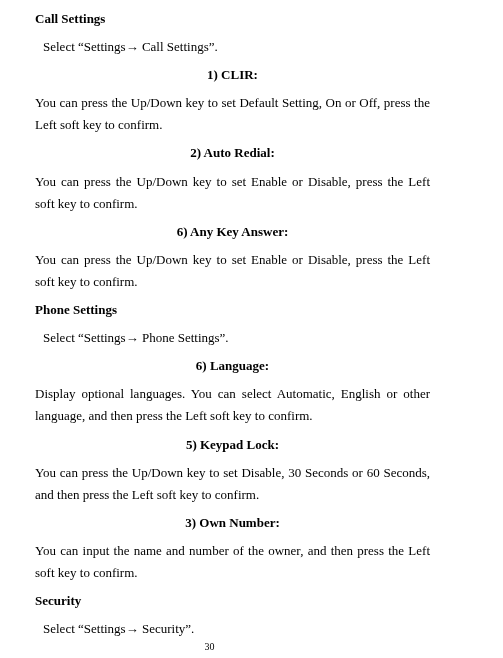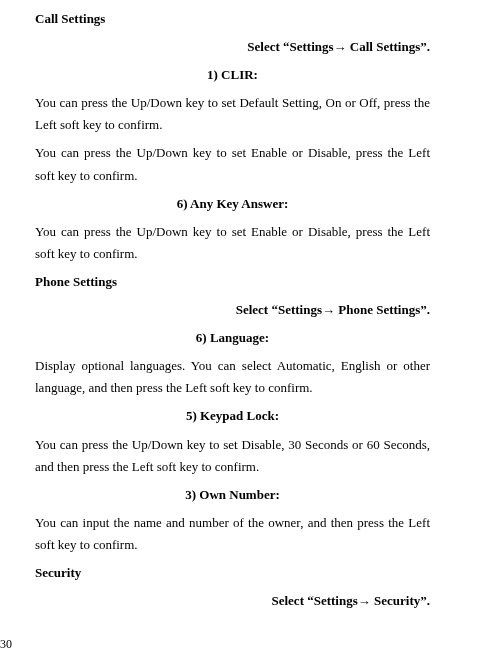--- a/index.html
+++ b/index.html
@@ -19,59 +19,60 @@
     text-align: justify;
   }
   .h1 {
     font-weight: bold;
     margin: 0 0 6px 0;
     text-align: left;
   }
   .nav {
     margin-left: 8px;
     margin-bottom: 6px;
-    text-align: right;
-    font-weight: bold;
+    text-align: left;
   }
   .sub {
     font-weight: bold;
     margin-bottom: 6px;
     text-align: center;
   }
   .body {
     margin-bottom: 6px;
   }
   .block {
     padding-left: 0;
   }
   .sec {
     margin-bottom: 2px;
   }
   .pgnum {
-    font-size: 12px;
+    text-align: center;
+    font-size: 10px;
     position: absolute;
     bottom: 6px;
     left: 0;
     width: 419px;
   }
   .content-area {
     position: relative;
   }
 </style>
 </head>
 <body>
 
 <div class="page content-area">
 
   <div class="sec">
     <div class="h1">Call Settings</div>
     <div class="nav">Select “Settings→ Call Settings”.</div>
     <div class="block">
       <div class="sub">1) CLIR:</div>
       <div class="body">You can press the Up/Down key to set Default Setting, On or Off, press the Left soft key to confirm.</div>
+      <div class="sub">2) Auto Redial:</div>
       <div class="body">You can press the Up/Down key to set Enable or Disable, press the Left soft key to confirm.</div>
       <div class="sub">6) Any Key Answer:</div>
       <div class="body">You can press the Up/Down key to set Enable or Disable, press the Left soft key to confirm.</div>
     </div>
   </div>
 
   <div class="sec">
     <div class="h1">Phone Settings</div>
     <div class="nav">Select “Settings→ Phone Settings”.</div>
     <div class="block">

